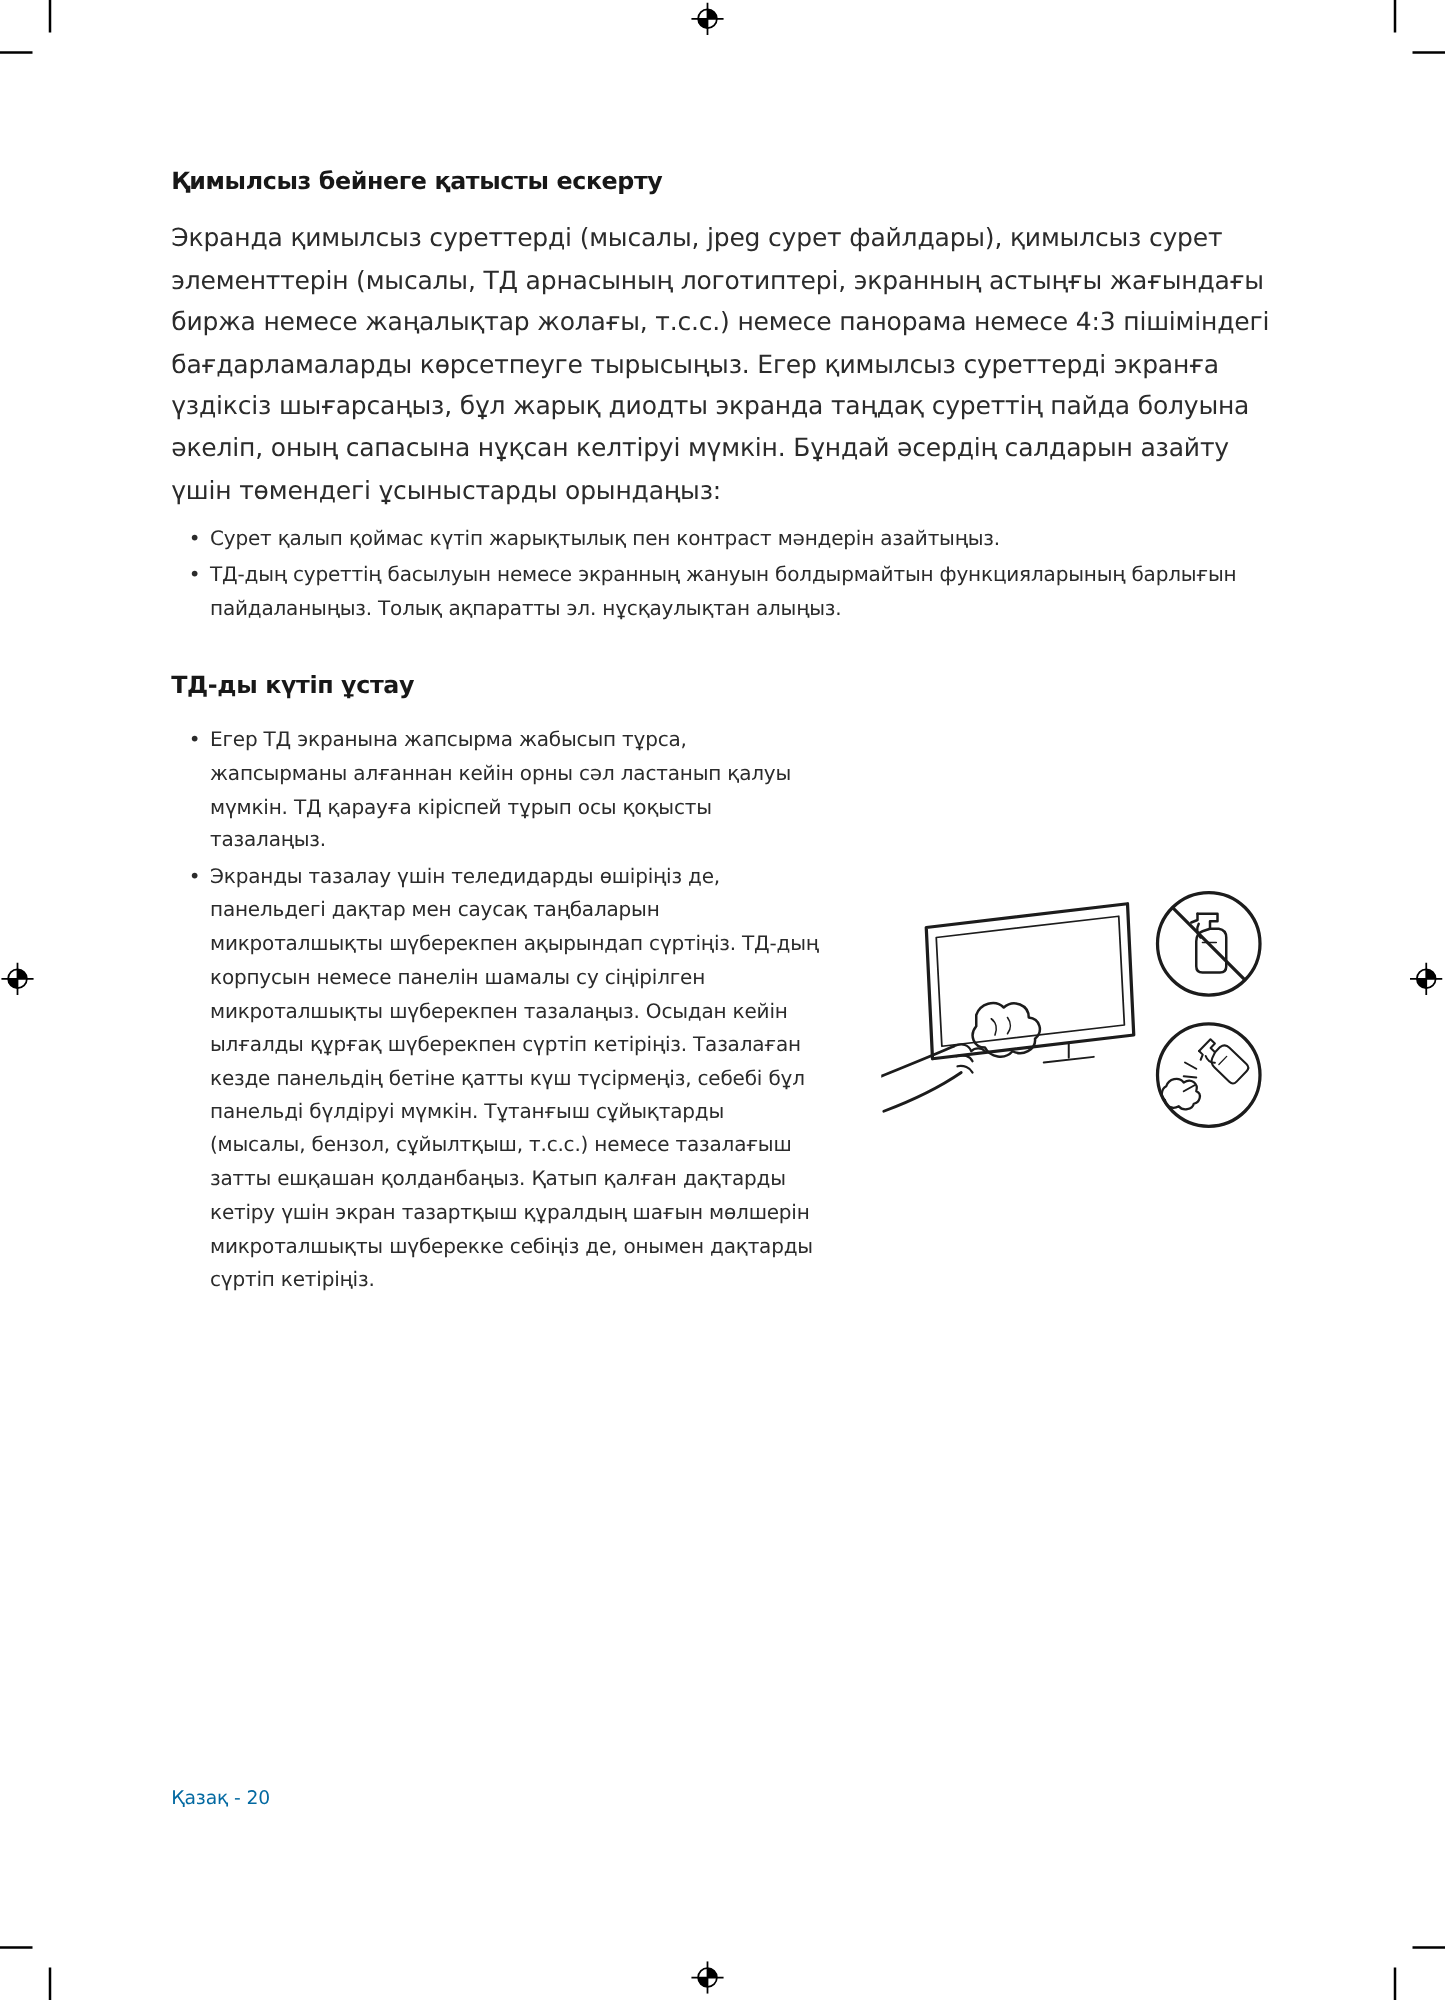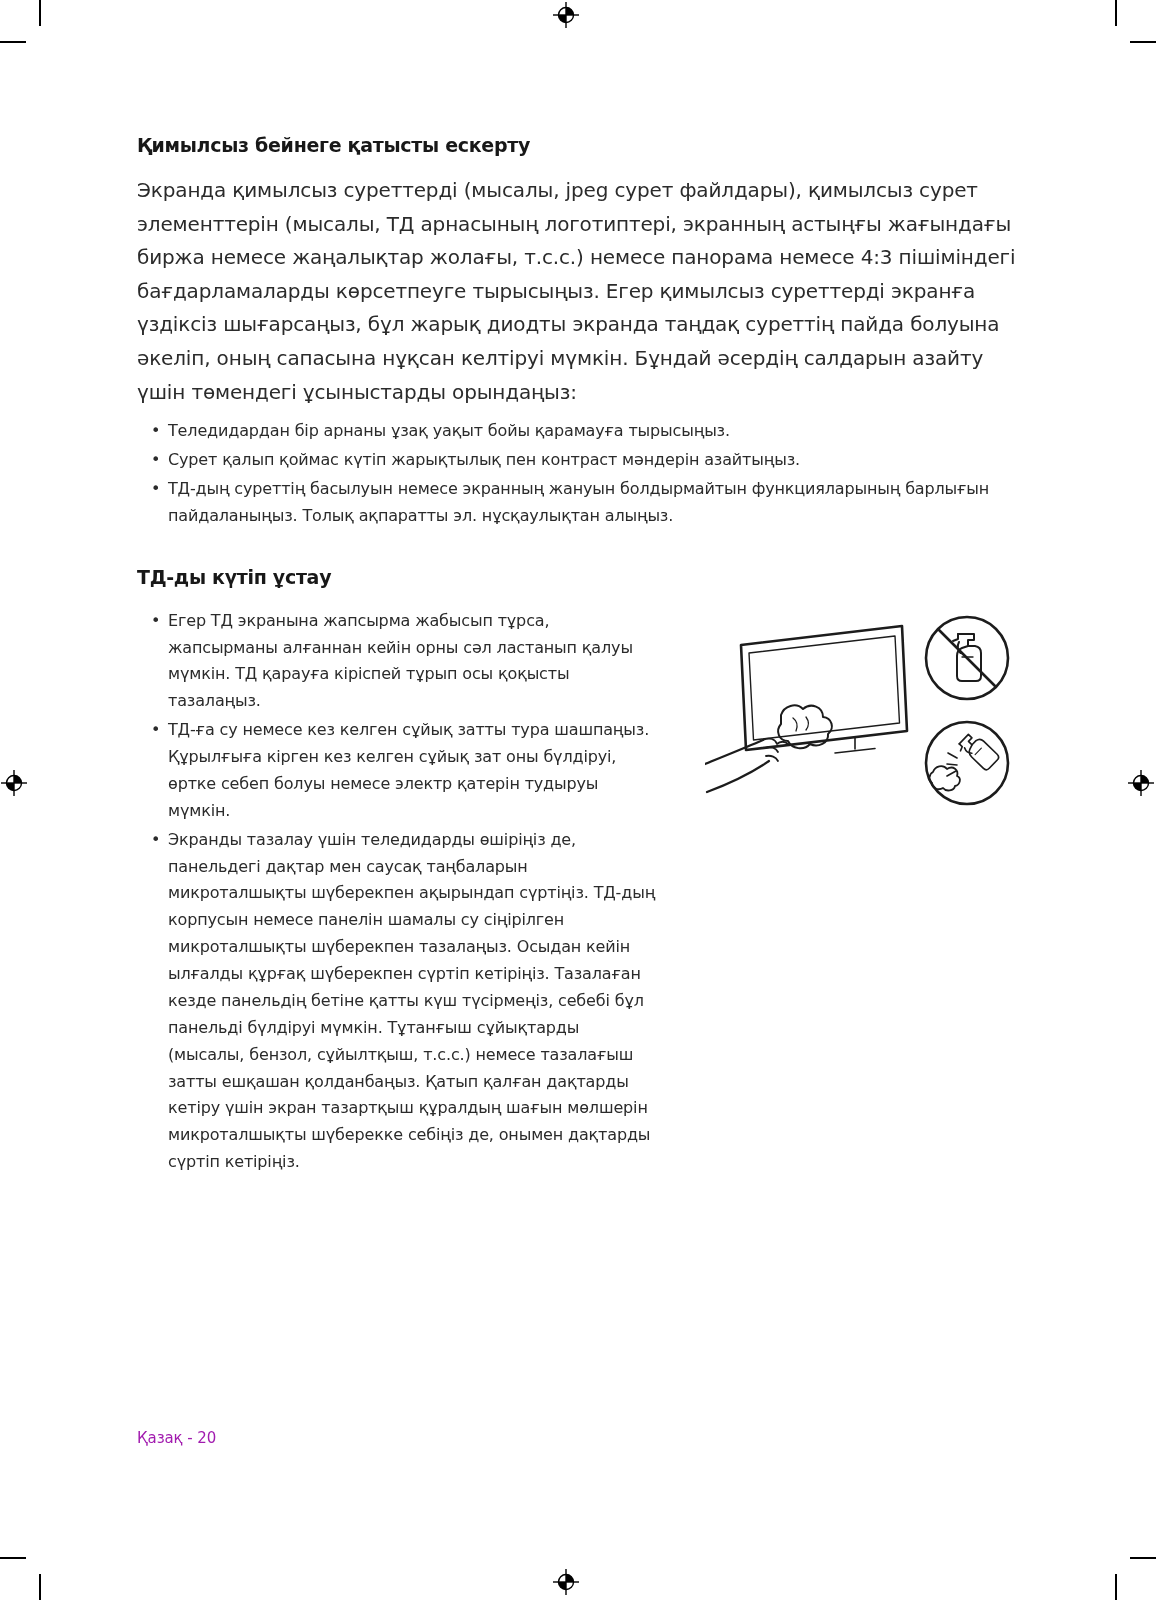--- a/index.html
+++ b/index.html
@@ -32,32 +32,32 @@
     position: relative;
     padding-left: 18px;
     font-size: 16px;
     line-height: 1.68;
     letter-spacing: -0.15px;
     margin-bottom: 2px;
   }
   ul.bullets li::before { content: "•"; position: absolute; left: 1px; top: 0; color: #2b2b2b; }
 
   .section-care { margin-top: 36px; }
-  .care-row { display: flex; align-items: flex-start; }
+  .care-row { display: flex; align-items: center; }
   .care-row ul.bullets { flex: 0 0 510px; margin-top: 2px; }
 
   figure.illustration { margin-left: auto; width: 316px; margin-top: 6px; }
 
   .footer {
     position: absolute;
     left: 137px;
     top: 1429px;
     font-size: 15px;
     letter-spacing: -0.1px;
-    color: #a21caf;
+    color: #0369a1;
   }
 
   
   .regmark { position: absolute; width: 26px; height: 26px; }
   .regmark.top    { left: 553px; top: 2px; }
   .regmark.bottom { left: 553px; top: 1569px; }
   .regmark.left   { left: 1px;   top: 770px; }
   .regmark.right  { left: 1128px;top: 770px; }
 
   
@@ -123,32 +123,30 @@
       <path d="M13 20.5 A7.5 7.5 0 0 1 5.5 13 L13 13 Z" fill="#000" stroke="none"></path>
     </svg>
   </div>
 
   <main class="content">
 
     <section>
       <h1 class="sec-title">Қимылсыз бейнеге қатысты ескерту</h1>
       <p class="intro">Экранда қимылсыз суреттерді (мысалы, jpeg сурет файлдары), қимылсыз сурет элементтерін (мысалы, ТД арнасының логотиптері, экранның астыңғы жағындағы биржа немесе жаңалықтар жолағы, т.с.с.) немесе панорама немесе 4:3 пішіміндегі бағдарламаларды көрсетпеуге тырысыңыз. Егер қимылсыз суреттерді экранға үздіксіз шығарсаңыз, бұл жарық диодты экранда таңдақ суреттің пайда болуына әкеліп, оның сапасына нұқсан келтіруі мүмкін. Бұндай әсердің салдарын азайту үшін төмендегі ұсыныстарды орындаңыз:</p>
       <ul class="bullets">
-        <li>Теледидардан бір арнаны ұзақ уақыт бойы қарамауға тырысыңыз.</li>
         <li>Сурет қалып қоймас күтіп жарықтылық пен контраст мәндерін азайтыңыз.</li>
         <li>ТД-дың суреттің басылуын немесе экранның жануын болдырмайтын функцияларының барлығын пайдаланыңыз. Толық ақпаратты эл. нұсқаулықтан алыңыз.</li>
       </ul>
     </section>
 
     <section class="section-care">
       <h1 class="sec-title">ТД-ды күтіп ұстау</h1>
       <div class="care-row">
         <ul class="bullets">
           <li>Егер ТД экранына жапсырма жабысып тұрса, жапсырманы алғаннан кейін орны сәл ластанып қалуы мүмкін. ТД қарауға кіріспей тұрып осы қоқысты тазалаңыз.</li>
-          <li>ТД-ға су немесе кез келген сұйық затты тура шашпаңыз. Құрылғыға кірген кез келген сұйық зат оны бүлдіруі, өртке себеп болуы немесе электр қатерін тудыруы мүмкін.</li>
           <li>Экранды тазалау үшін теледидарды өшіріңіз де, панельдегі дақтар мен саусақ таңбаларын микроталшықты шүберекпен ақырындап сүртіңіз. ТД-дың корпусын немесе панелін шамалы су сіңірілген микроталшықты шүберекпен тазалаңыз. Осыдан кейін ылғалды құрғақ шүберекпен сүртіп кетіріңіз. Тазалаған кезде панельдің бетіне қатты күш түсірмеңіз, себебі бұл панельді бүлдіруі мүмкін. Тұтанғыш сұйықтарды (мысалы, бензол, сұйылтқыш, т.с.с.) немесе тазалағыш затты ешқашан қолданбаңыз. Қатып қалған дақтарды кетіру үшін экран тазартқыш құралдың шағын мөлшерін микроталшықты шүберекке себіңіз де, онымен дақтарды сүртіп кетіріңіз.</li>
         </ul>
 
         <figure class="illustration">
           <svg width="316" height="200" viewBox="0 0 316 200" fill="none" stroke="#1c1c1c" stroke-linecap="round" stroke-linejoin="round">
             <defs>
               <g id="bottle" fill="none" stroke="#1c1c1c" stroke-width="2">
                 <path d="M-13 -26 h16 v6 h-6 v6"></path>
                 <path d="M-13 -26 v5 l-5 2"></path>
                 <path d="M-12 -18 c-2.5 5 -1.5 8 1.5 11"></path>

